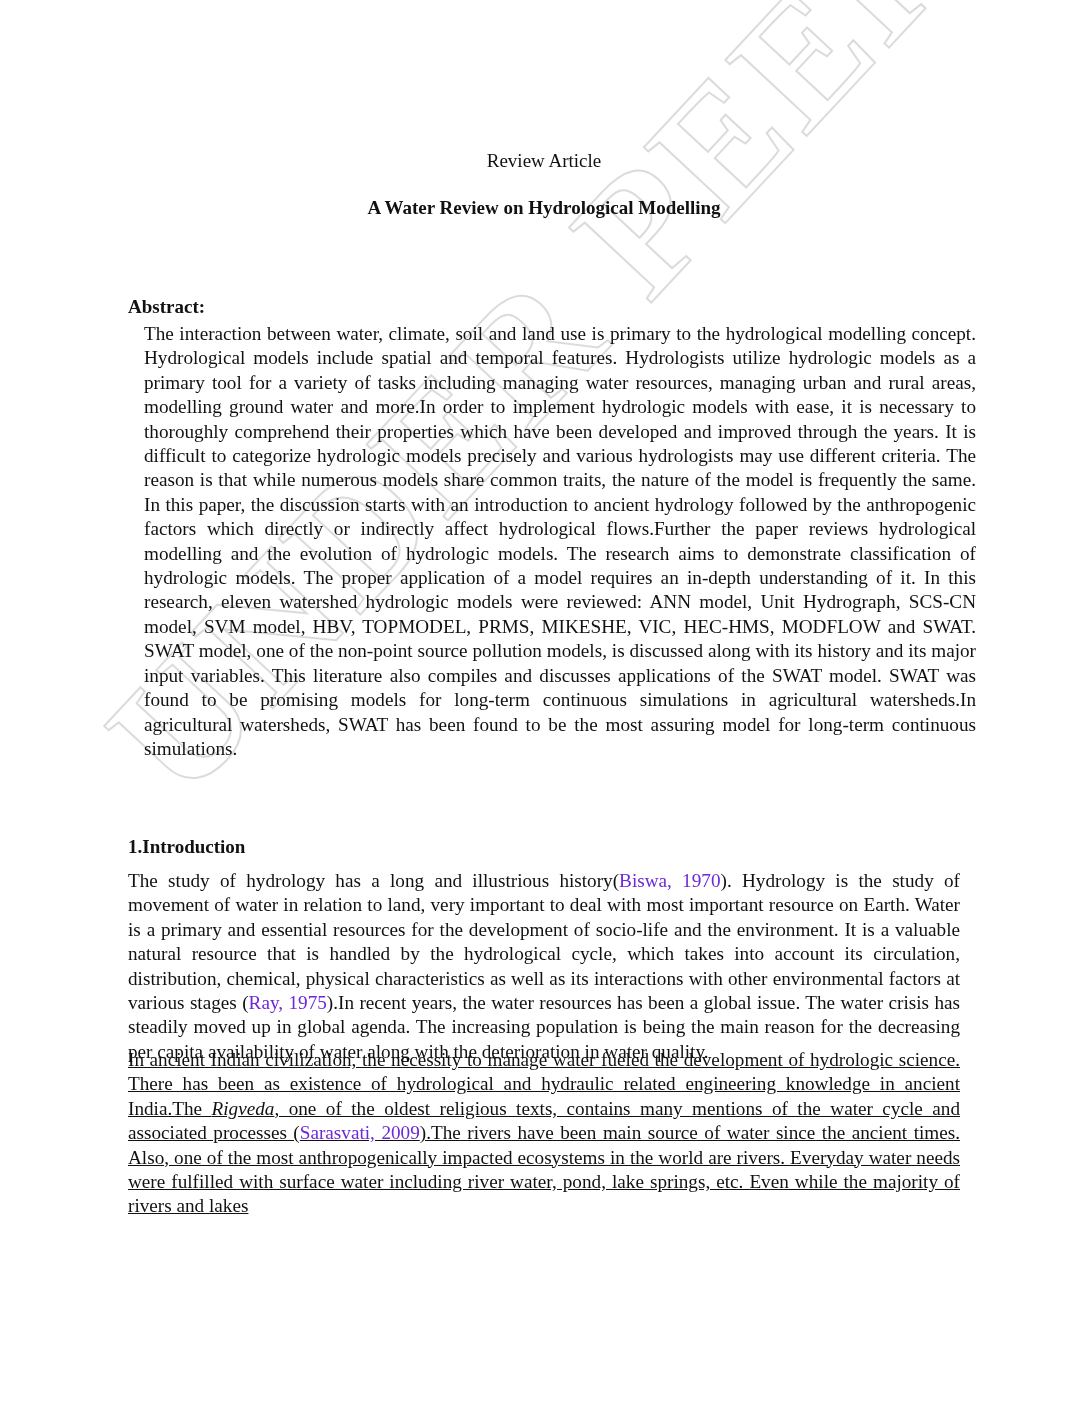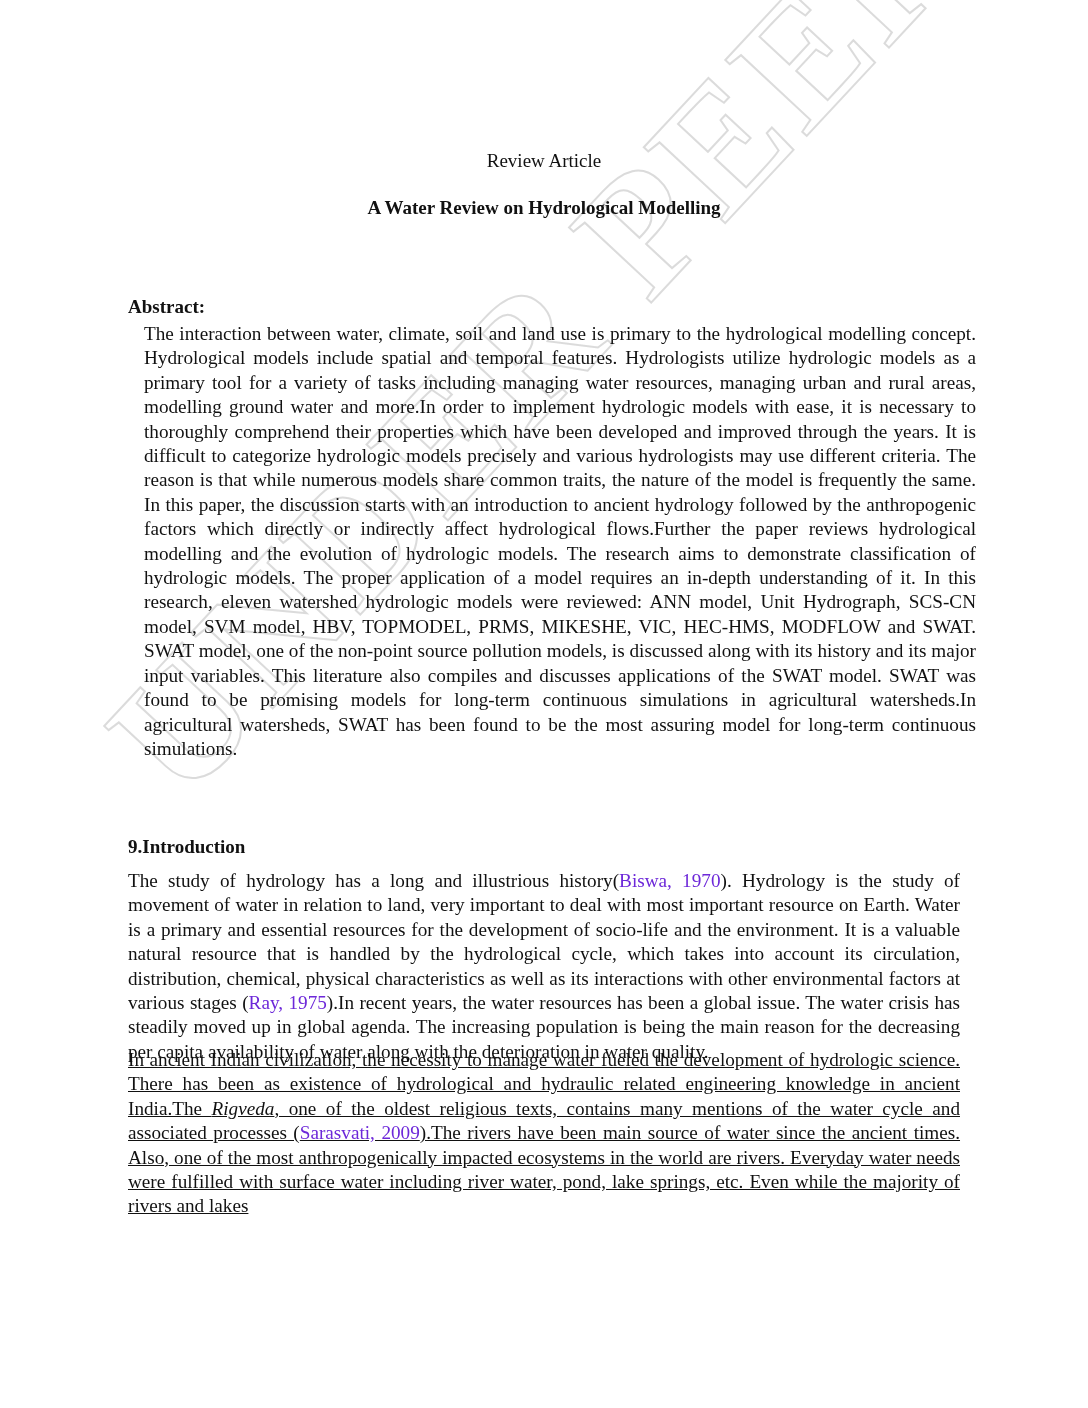--- a/index.html
+++ b/index.html
@@ -29,20 +29,20 @@
 
 <div class="page">
   <div class="article-type">Review Article</div>
   <div class="title">A Water Review on Hydrological Modelling</div>
 
   <div class="abstract-heading">Abstract:</div>
   <div class="abstract-body">
     <p class="para">The interaction between water, climate, soil and land use is primary to the hydrological modelling concept. Hydrological models include spatial and temporal features. Hydrologists utilize hydrologic models as a primary tool for a variety of tasks including managing water resources, managing urban and rural areas, modelling ground water and more.In order to implement hydrologic models with ease, it is necessary to thoroughly comprehend their properties which have been developed and improved through the years. It is difficult to categorize hydrologic models precisely and various hydrologists may use different criteria. The reason is that while numerous models share common traits, the nature of the model is frequently the same. In this paper, the discussion starts with an introduction to ancient hydrology followed by the anthropogenic factors which directly or indirectly affect hydrological flows.Further the paper reviews hydrological modelling and the evolution of hydrologic models. The research aims to demonstrate classification of hydrologic models. The proper application of a model requires an in-depth understanding of it. In this research, eleven watershed hydrologic models were reviewed: ANN model, Unit Hydrograph, SCS-CN model, SVM model, HBV, TOPMODEL, PRMS, MIKESHE, VIC, HEC-HMS, MODFLOW and SWAT. SWAT model, one of the non-point source pollution models, is discussed along with its history and its major input variables. This literature also compiles and discusses applications of the SWAT model. SWAT was found to be promising models for long-term continuous simulations in agricultural watersheds.In agricultural watersheds, SWAT has been found to be the most assuring model for long-term continuous simulations.</p>
   </div>
 
-  <div class="intro-heading">9.Introduction</div>
+  <div class="intro-heading">1.Introduction</div>
   <div class="intro-body">
     <p class="para"><span>The study of hydrology has a long and illustrious history(</span><span class="cite">Biswa, 1970</span><span>). Hydrology is the study of movement of water in relation to land, very important to deal with most important resource on Earth. Water is a primary and essential resources for the development of socio-life and the environment. It is a valuable natural resource that is handled by the hydrological cycle, which takes into account its circulation, distribution, chemical, physical characteristics as well as its interactions with other environmental factors at various stages (</span><span class="cite">Ray, 1975</span><span>).In recent years, the water resources has been a global issue. The water crisis has steadily moved up in global agenda. The increasing population is being the main reason for the decreasing per capita availability of water along with the deterioration in water quality.</span></p>
   </div>
   <div class="intro-body2">
     <p class="para"><span>In ancient Indian civilization, the necessity to manage water fueled the development of hydrologic science. There has been as existence of hydrological and hydraulic related engineering knowledge in ancient India.The </span><i>Rigveda</i><span>, one of the oldest religious texts, contains many mentions of the water cycle and associated processes (</span><span class="cite">Sarasvati, 2009</span><span>).The rivers have been main source of water since the ancient times. Also, one of the most anthropogenically impacted ecosystems in the world are rivers. Everyday water needs were fulfilled with surface water including river water, pond, lake springs, etc. Even while the majority of rivers and lakes</span></p>
   </div>
 </div>
 
 </body></html>

